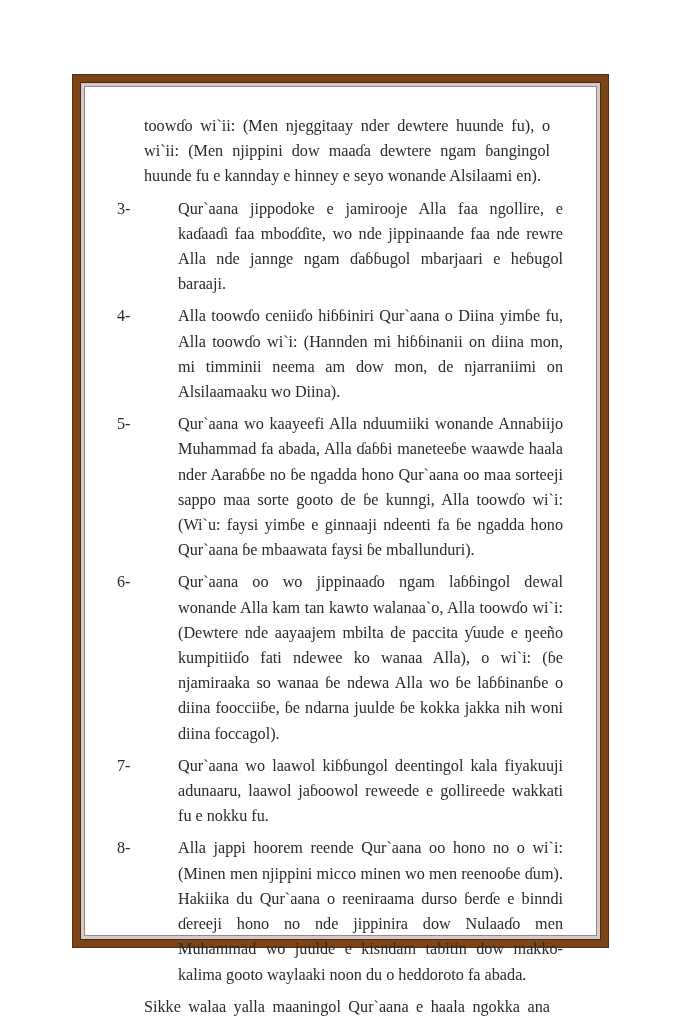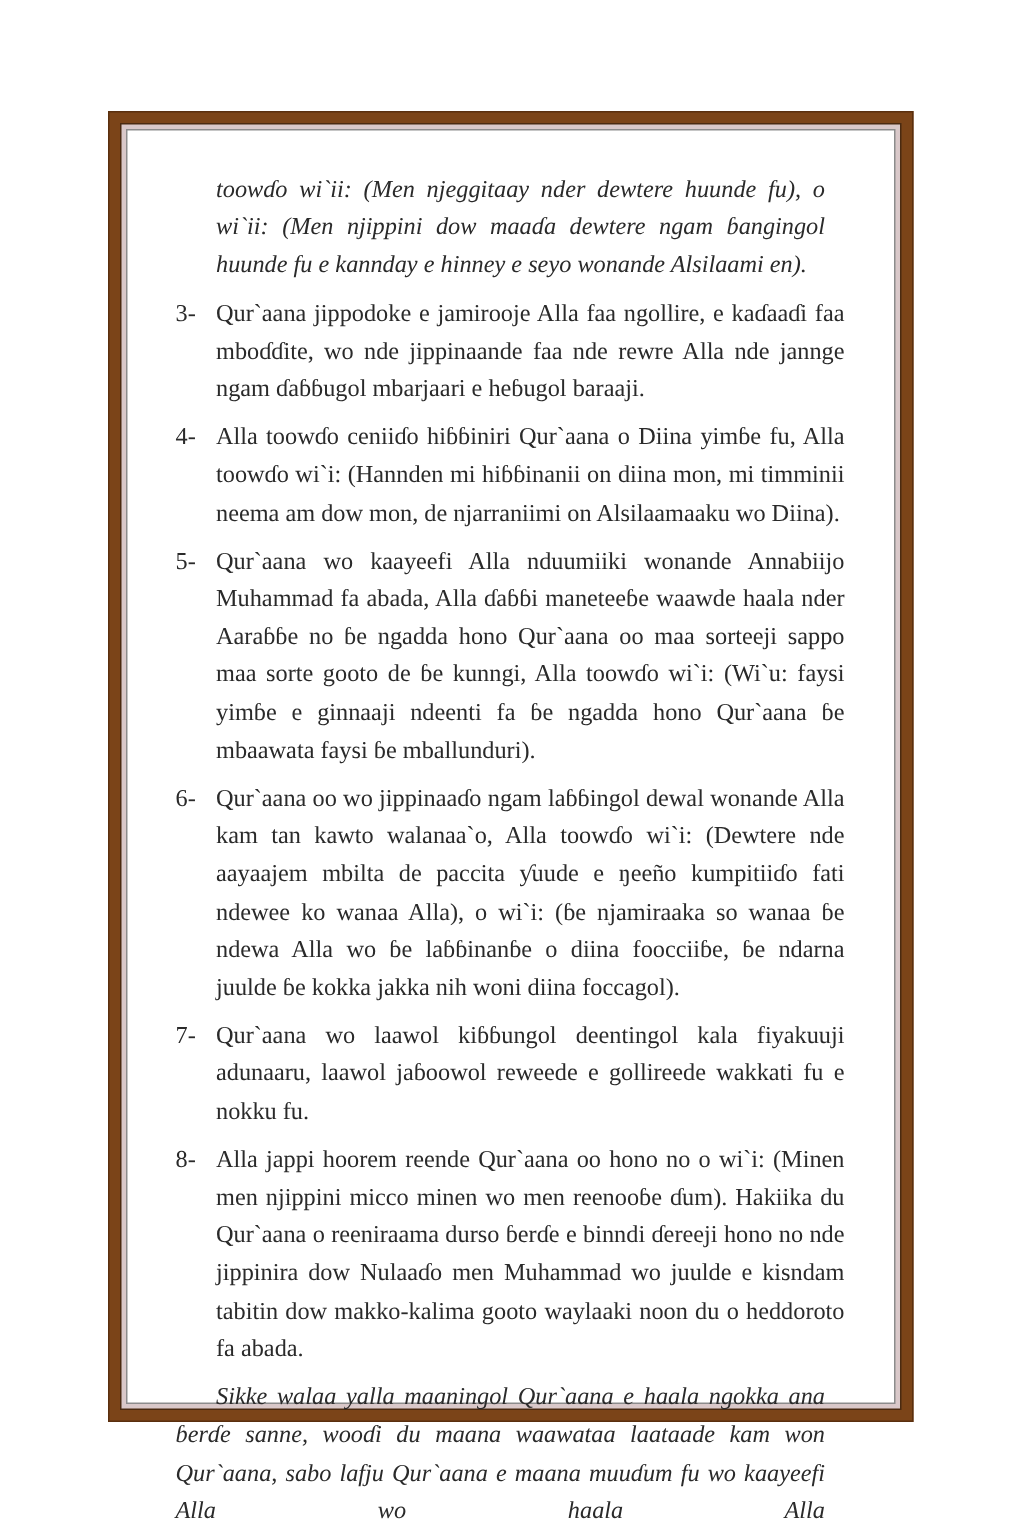--- a/index.html
+++ b/index.html
@@ -42,37 +42,37 @@
     .content {
       position: absolute;
       left: 117px; top: 114px;
       width: 446px;
       font-size: 16.2px;
       line-height: 25.2px;
     }
     .para {
       text-align: justify;
       margin: 0 13px 7px 0;
-      font-style: italic;
     }
     .indent-block {
       padding-left: 27px;
     }
     .item {
       display: flex;
       margin: 0 0 7px 0;
     }
     .item-num {
       width: 27px;
       flex: 0 0 27px;
     }
     .item-text {
       flex: 1;
       text-align: justify;
       text-align-last: left;
+      margin-left: 34px;
     }
     .para.first-indent {
       text-indent: 27px;
       text-align: justify;
     }
     .no-last { text-align-last: justify; }
   </style>
 </head>
 <body>
 

